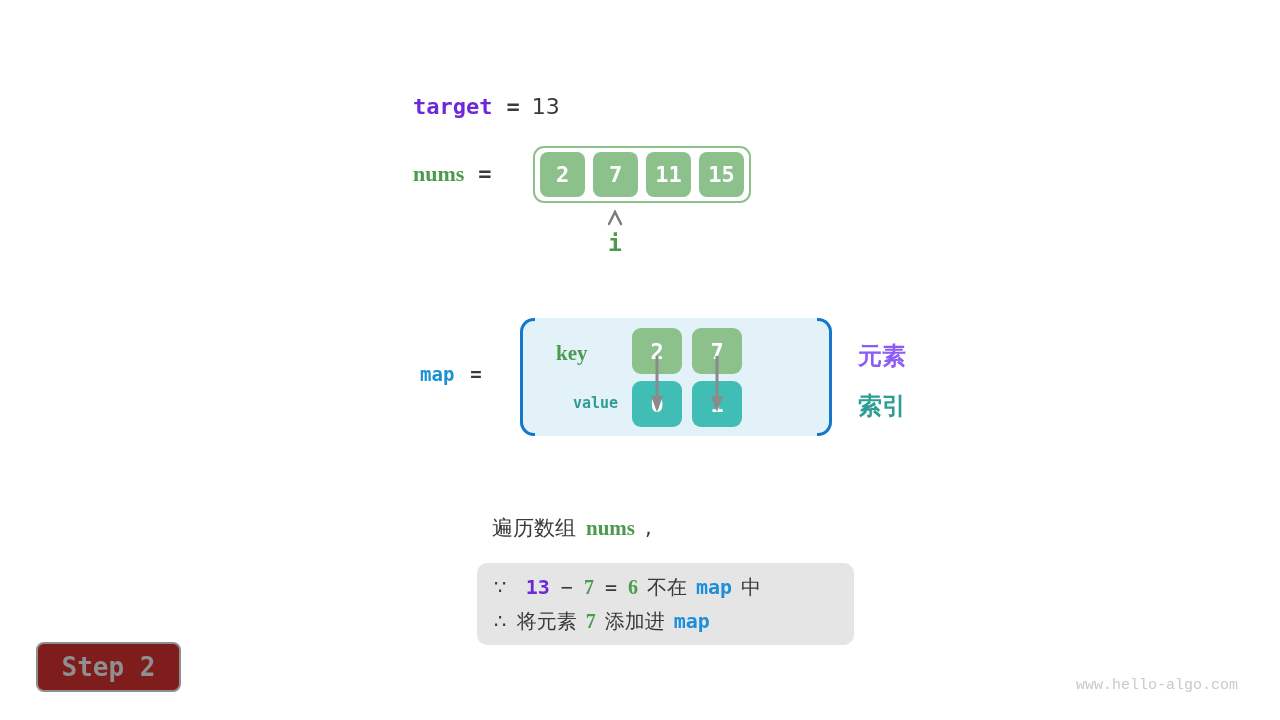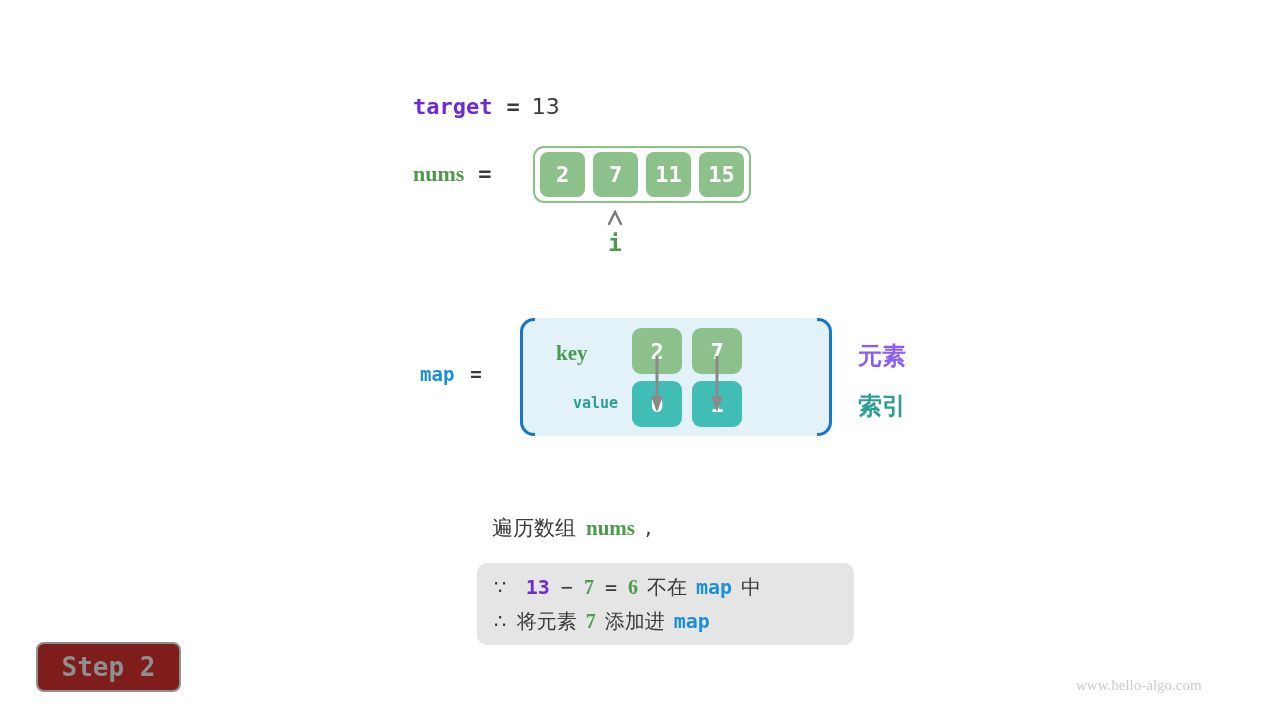--- a/index.html
+++ b/index.html
@@ -88,21 +88,21 @@
   .step-badge {
     left: 36px; top: 642px; width: 145px; height: 50px;
     background: #7f1d1d; border: 2px solid #8f8f8f; border-radius: 8px;
     display: flex; align-items: center; justify-content: center;
     color: #8f8f8f; font-family: "DejaVu Sans Mono", monospace; font-weight: bold; font-size: 26px;
   }
 
   
   .watermark {
     left: 1076px; top: 677px; color: #cacaca;
-    font-family: Liberation Serif, serif; font-size: 15px;
+    font-family: Liberation Mono, monospace; font-size: 15px;
   }
 </style>
 </head>
 <body>
 
 <div class="abs target-line">
   <span class="indigo">target</span><span class="eq dark">=</span><span class="val dark">13</span>
 </div>
 
 <div class="abs nums-label">

